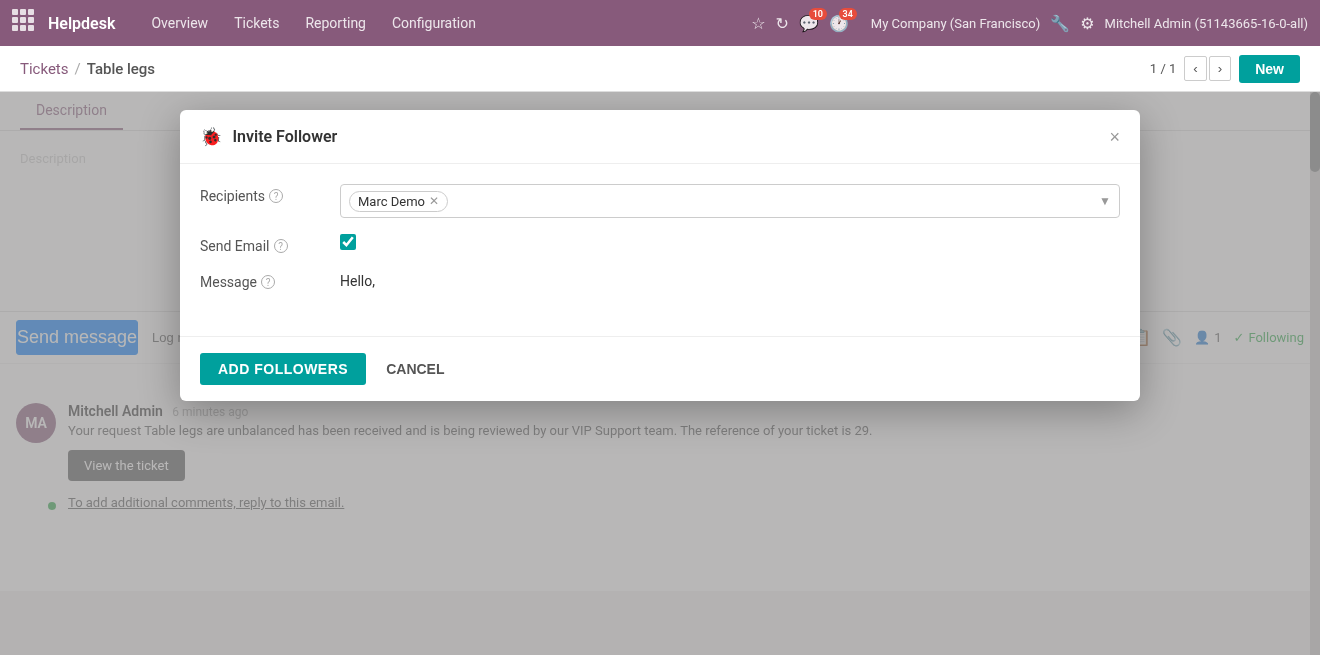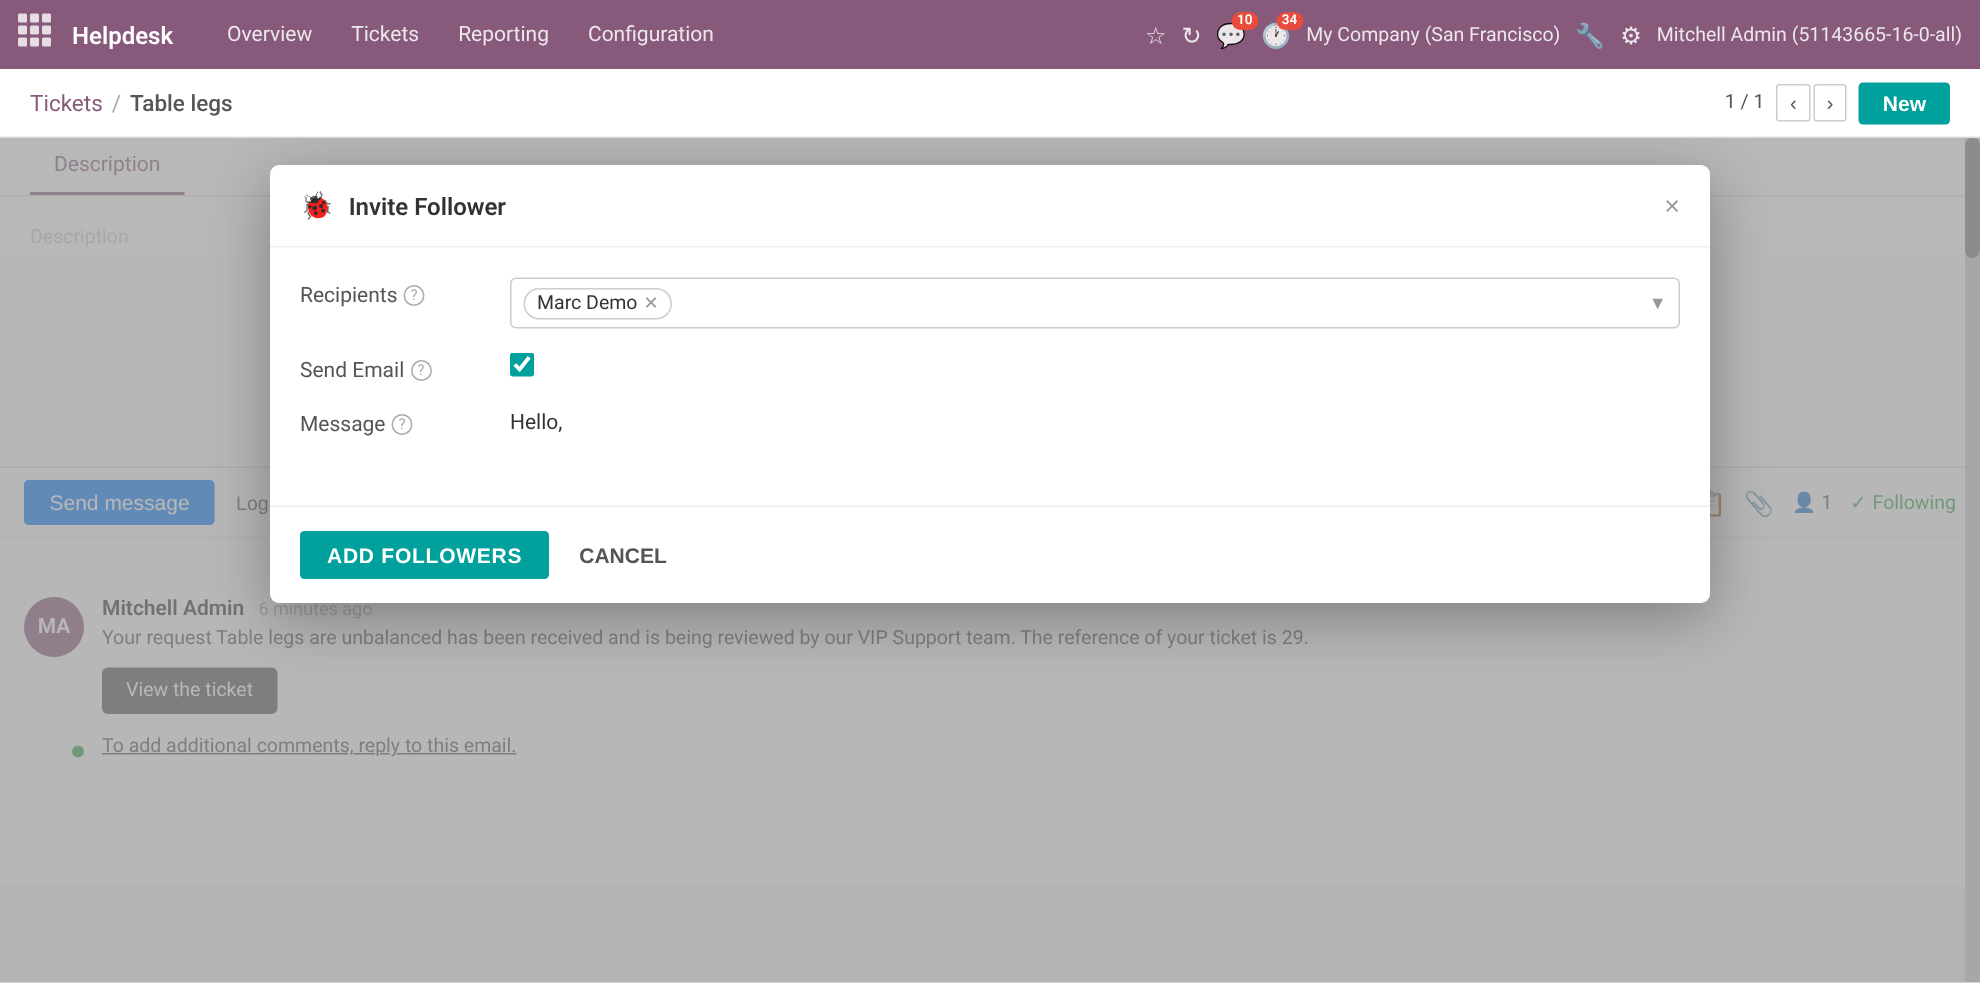--- a/index.html
+++ b/index.html
@@ -43,21 +43,21 @@
       margin-left: auto; display: flex; align-items: center; gap: 10px; color: rgba(255,255,255,0.85);
     }
     .top-nav .right-icons .icon-btn {
       position: relative; cursor: pointer; font-size: 16px;
     }
     .badge {
       position: absolute; top: -6px; right: -8px;
       background: #e74c3c; color: #fff; border-radius: 10px;
       font-size: 9px; padding: 1px 4px; font-weight: 600;
     }
-    .top-nav .company-name { font-size: 13px; color: rgba(255,255,255,0.85); }
+    .top-nav .company-name { font-size: 13px; color: rgba(255,255,255,0.85); margin-left: 12px; }
     .top-nav .user-name { font-size: 13px; color: rgba(255,255,255,0.85); }
 
     
     .subheader {
       background: #fff;
       border-bottom: 1px solid #ddd;
       padding: 0 20px;
       height: 46px;
       display: flex;
       align-items: center;
@@ -112,22 +112,22 @@
       border-top: 1px solid #ddd;
       position: absolute;
       bottom: 0; left: 0; right: 0;
       height: 280px;
     }
     .message-toolbar {
       display: flex; align-items: center; gap: 2px; padding: 8px 16px;
       border-bottom: 1px solid #eee;
     }
     .msg-btn {
-      padding: 6px 16px; border-radius: 3px; border: 1px solid #ccc;
-      background: #fff; cursor: pointer; font-size: 14px; color: #555;
+      padding: 6px 0; border-radius: 3px; border: 1px solid #ccc;
+      background: #fff; cursor: pointer; font-size: 18px; color: #555;
     }
     .msg-btn.active { background: #007bff; color: #fff; border-color: #007bff; }
     .msg-btn-outline { border: none; background: transparent; color: #555; padding: 6px 12px; cursor: pointer; font-size: 13px; }
     .msg-right {
       margin-left: auto; display: flex; align-items: center; gap: 12px; color: #666;
     }
     .following-btn {
       display: flex; align-items: center; gap: 4px; color: #28a745; font-size: 13px; cursor: pointer;
     }
     .following-num { font-size: 13px; color: #555; }

